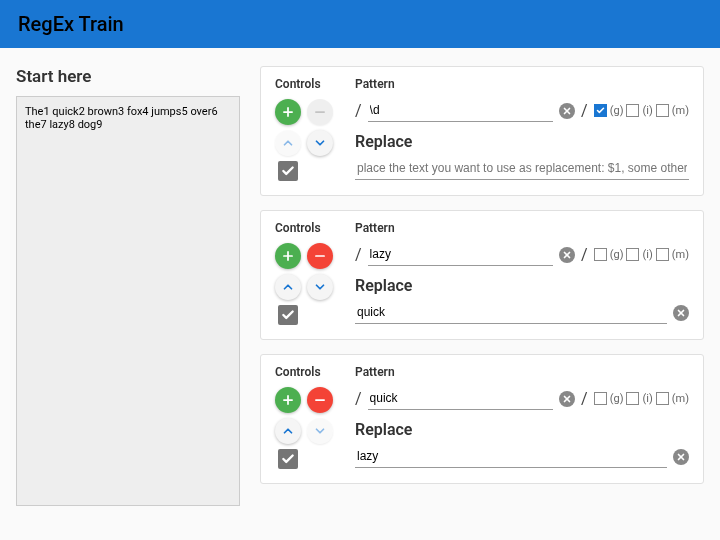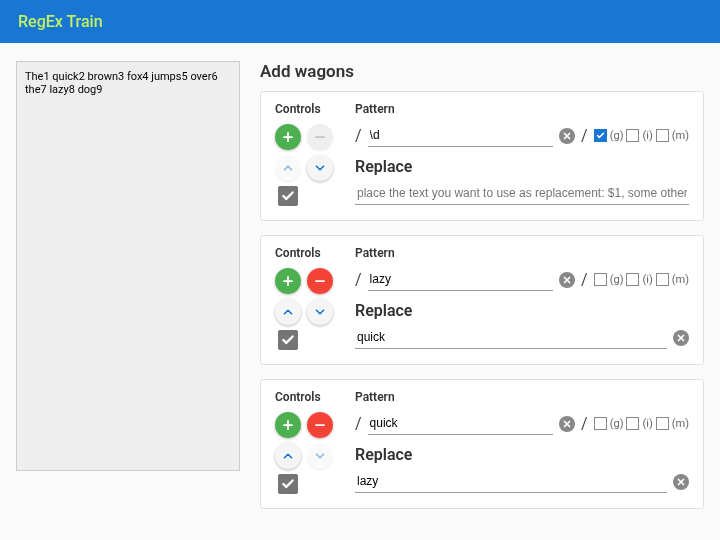--- a/index.html
+++ b/index.html
@@ -1,17 +1,17 @@
 <!DOCTYPE html>
 <html><head>
 <meta charset="utf-8">
 <style>
 * { box-sizing: border-box; margin: 0; padding: 0; }
 body { font-family: -apple-system, BlinkMacSystemFont, "Segoe UI", Roboto, Arial, sans-serif; font-size: 13px; background: #fafafa; color: #333; width: 720px; height: 540px; overflow: hidden; }
-.header { background: #1976d2; color: #bef264; padding: 12px 18px; font-size: 16px; font-weight: 500; }
+.header { background: #1976d2; color: #000000; padding: 12px 18px; font-size: 20px; font-weight: 500; }
 .main { display: flex; padding: 18px 16px 0 16px; gap: 20px; }
 .left { width: 224px; flex-shrink: 0; }
 .right { flex: 1; }
 .sect-title { font-size: 17px; font-weight: 600; margin-bottom: 10px; }
 .input-area { width: 100%; height: 410px; background: #eee; border: 1px solid #ccc; padding: 8px; font-size: 11px; font-family: inherit; resize: none; }
 .wagon { border: 1px solid #e0e0e0; border-radius: 3px; background: #fff; padding: 10px 14px 14px 14px; margin-bottom: 14px; }
 .wagon-row { display: flex; gap: 14px; }
 .controls-col { width: 66px; flex-shrink: 0; }
 .pattern-col { flex: 1; }
 .col-label { font-size: 12px; font-weight: 600; margin-bottom: 8px; }
@@ -36,25 +36,25 @@
 </style>
 </head>
 <body>
 
 <div class="header">
   <span>RegEx Train</span>
 </div>
 
 <div class="main">
   <div class="left">
+    <div class="sect-title">Start here</div>
     <textarea class="input-area" style="">The1 quick2 brown3 fox4 jumps5 over6 the7 lazy8 dog9</textarea>
   </div>
 
   <div class="right">
-    <div class="sect-title">Add wagons</div>
     <div id="wagons-container">
         <div class="wagon">
     <div class="wagon-row">
       <div class="controls-col">
         <div class="col-label">Controls</div>
         <div class="btn-row">
           <div class="circ add">
                   <span>
                     <svg width="14" height="14" viewBox="0 0 24 24" fill="none" stroke="currentColor" stroke-width="3" stroke-linecap="round" stroke-linejoin="round">
                       <line x1="12" y1="5" x2="12" y2="19"></line>

